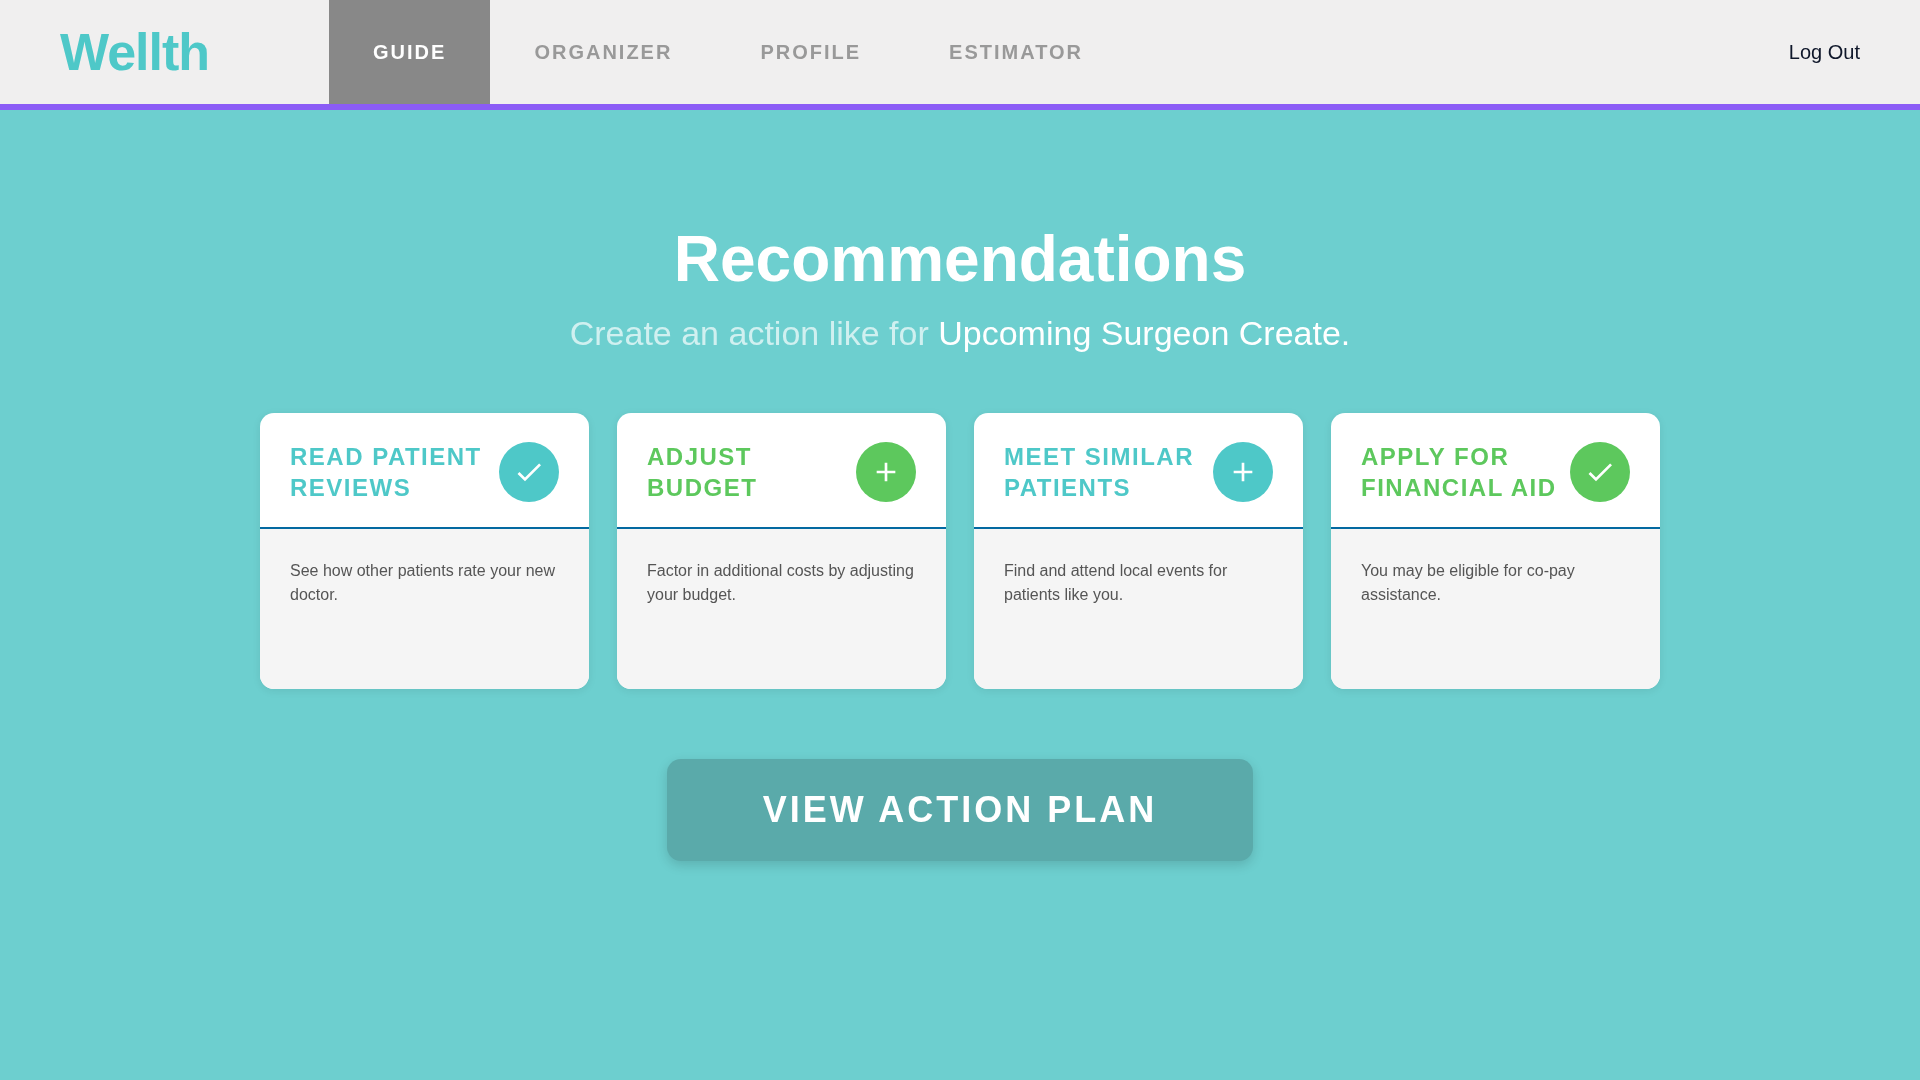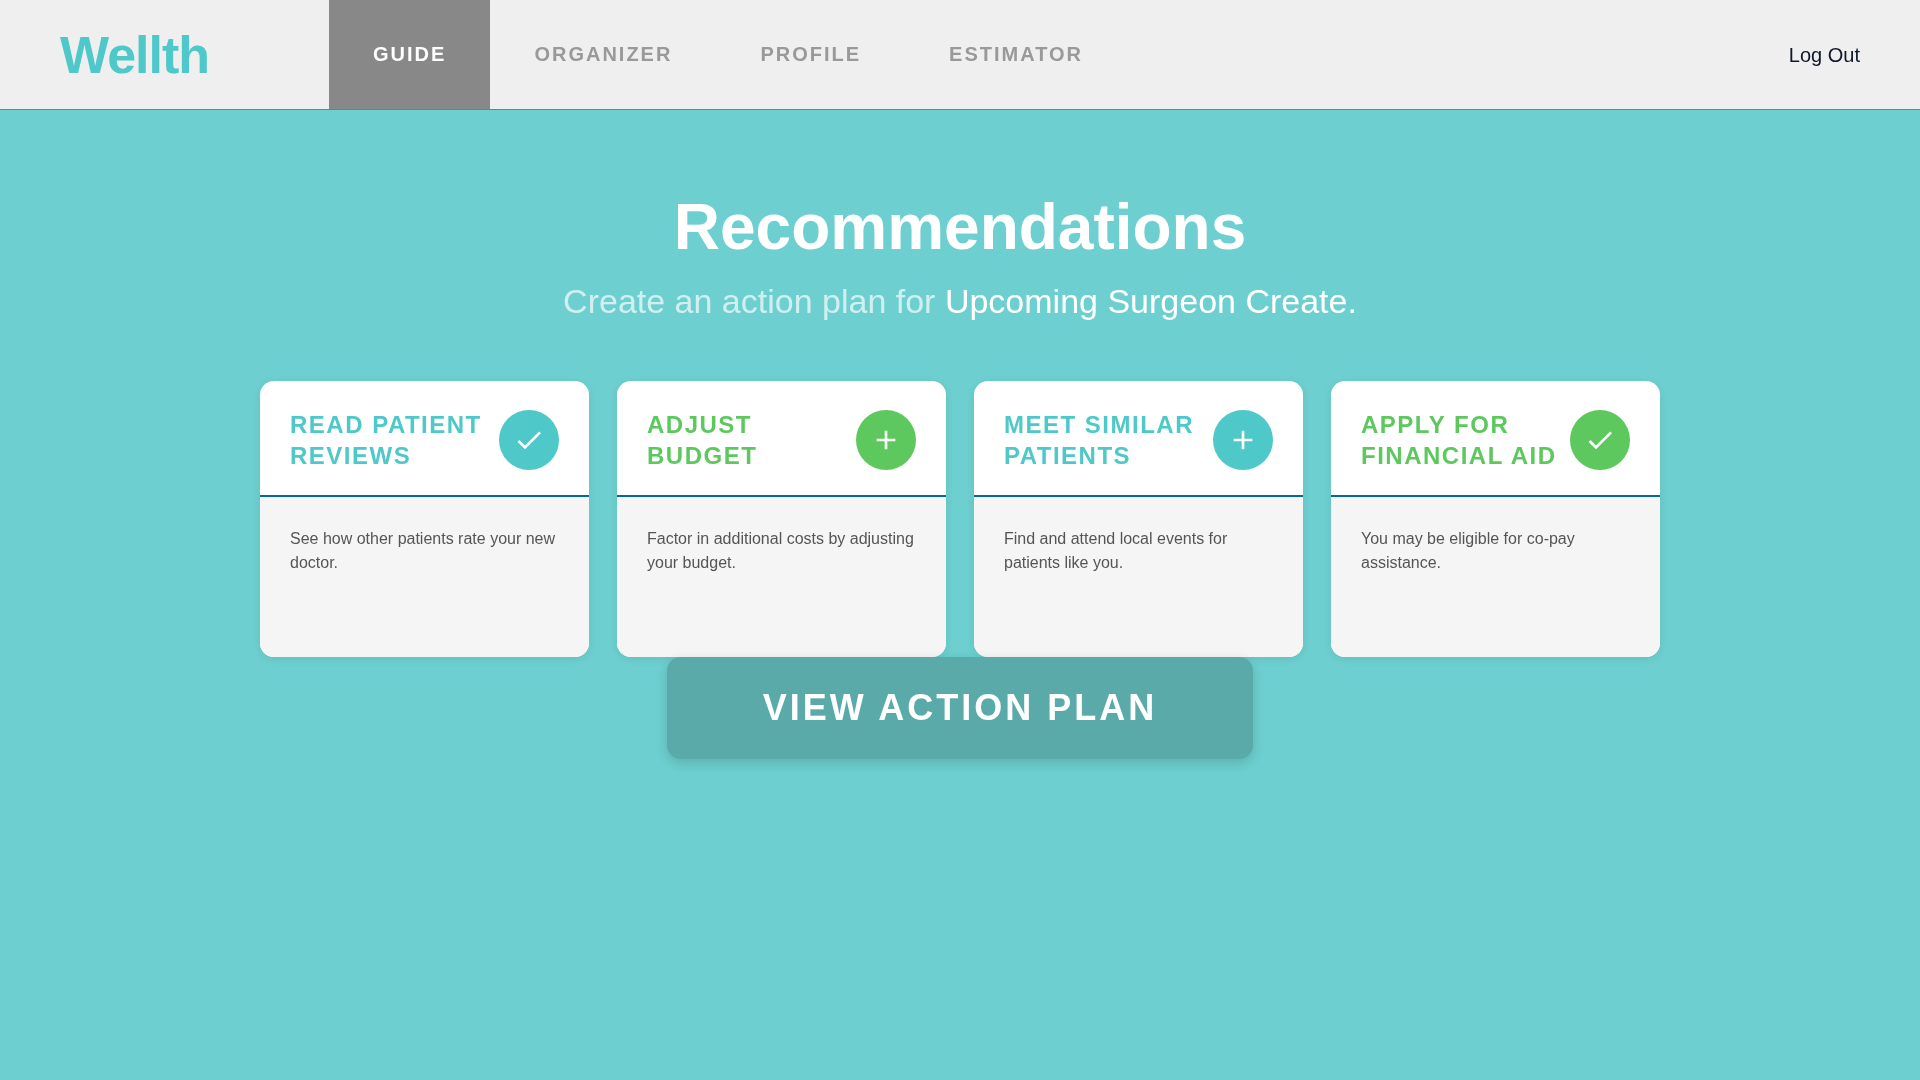--- a/index.html
+++ b/index.html
@@ -12,21 +12,21 @@
     }
 
     
     .nav {
       background: #f0efef;
       height: 110px;
       display: flex;
       align-items: center;
       padding: 0 60px;
       position: relative;
-      border-bottom: 1px solid #8b5cf6;
+      border-bottom: 6px solid #8b5cf6;
     }
 
     .logo {
       font-size: 52px;
       font-weight: 700;
       color: #4ec8c8;
       letter-spacing: -1px;
     }
 
     .nav-tabs {
@@ -72,20 +72,21 @@
       flex-direction: column;
       align-items: center;
       padding-top: 80px;
     }
 
     .main-title {
       font-size: 64px;
       font-weight: 700;
       color: #fff;
       margin-bottom: 18px;
+      margin-top: 32px;
     }
 
     .main-subtitle {
       font-size: 34px;
       color: #d0f0f0;
       font-weight: 300;
       margin-bottom: 60px;
     }
 
     .main-subtitle strong {
@@ -151,20 +152,21 @@
       background: #f5f5f5;
       padding: 30px;
       font-size: 16px;
       color: #555;
       line-height: 1.5;
       min-height: 160px;
     }
 
     
     .action-btn {
+      margin-top: 70px;
       background: #5aaaaa;
       color: #fff;
       font-size: 36px;
       font-weight: 700;
       letter-spacing: 3px;
       text-transform: uppercase;
       padding: 30px 96px;
       border-radius: 14px;
       cursor: pointer;
       border: none;
@@ -181,21 +183,21 @@
     <div class="nav-tab">ORGANIZER</div>
     <div class="nav-tab">PROFILE</div>
     <div class="nav-tab">ESTIMATOR</div>
   </div>
   <span class="logout">Log Out</span>
 </nav>
 
 <main class="main">
   <h1 class="main-title">Recommendations</h1>
   <p class="main-subtitle">
-    <span>Create an action plan for </span><strong>Upcoming Surgeon Create.</strong>
+    <span>Create an action like for </span><strong>Upcoming Surgeon Create.</strong>
   </p>
 
   <div class="cards">
 
     <div class="card">
       <div class="card-header">
         <span class="card-title teal">READ PATIENT REVIEWS</span>
         <div class="card-icon teal-bg">
           <svg viewBox="0 0 24 24">
               <path d="M9 16.17L4.83 12l-1.42 1.41L9 19 21 7l-1.41-1.41z"></path>

